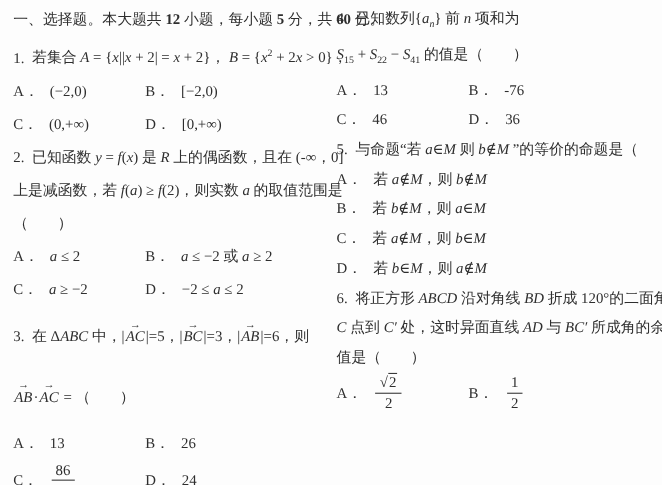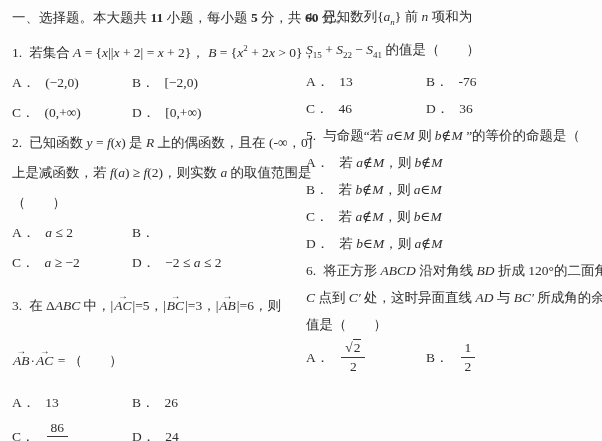--- a/index.html
+++ b/index.html
@@ -47,21 +47,21 @@
   .opt-row.two { display:grid; grid-template-columns:120px 1fr; }
   .opt { display:flex; align-items:center; }
   .opt-label { margin-right:10px; }
   .opt-body { display:inline-block; }
 </style>
 </head>
 <body>
 
 <div class="page">
   <div class="col col-left">
-    <div class="line header">一、选择题。本大题共 <b>11</b> 小题，每小题 <b>5</b> 分，共 <b>60</b> 分。</div>
+    <div class="line header">一、选择题。本大题共 <b>12</b> 小题，每小题 <b>5</b> 分，共 <b>60</b> 分。</div>
   <div class="question">
         <div class="line stem"><span class="qnum">1.</span>若集合 <i class="m">A</i> = {<i class="m">x</i>||<i class="m">x</i> + 2| = <i class="m">x</i> + 2}， <i class="m">B</i> = {<i class="m">x</i><sup>2</sup> + 2<i class="m">x</i> &gt; 0}，</div>
         <div class="opt-row two">
           <div class="opt line">
             <span class="opt-label">A．</span>
             <span class="opt-body">(−2,0)</span>
           </div>
           <div class="opt line">
             <span class="opt-label">B．</span>
             <span class="opt-body">[−2,0)</span>
@@ -82,20 +82,21 @@
         <div class="line stem"><span class="qnum">2.</span>已知函数 <i class="m">y</i> = <i class="m">f</i>(<i class="m">x</i>) 是 <i class="m">R</i> 上的偶函数，且在 (-∞，0]</div>
         <div class="line stem">上是减函数，若 <i class="m">f</i>(<i class="m">a</i>) ≥ <i class="m">f</i>(2)，则实数 <i class="m">a</i> 的取值范围是</div>
         <div class="line stem">（  ）</div>
         <div class="opt-row two">
           <div class="opt line">
             <span class="opt-label">A．</span>
             <span class="opt-body"><i class="m">a</i> ≤ 2</span>
           </div>
           <div class="opt line">
             <span class="opt-label">B．</span>
+            <span class="opt-body"><i class="m">a</i> ≤ −2 或 <i class="m">a</i> ≥ 2</span>
           </div>
         </div>
         <div class="opt-row two">
           <div class="opt line">
             <span class="opt-label">C．</span>
             <span class="opt-body"><i class="m">a</i> ≥ −2</span>
           </div>
           <div class="opt line">
             <span class="opt-label">D．</span>
             <span class="opt-body">−2 ≤ <i class="m">a</i> ≤ 2</span>

